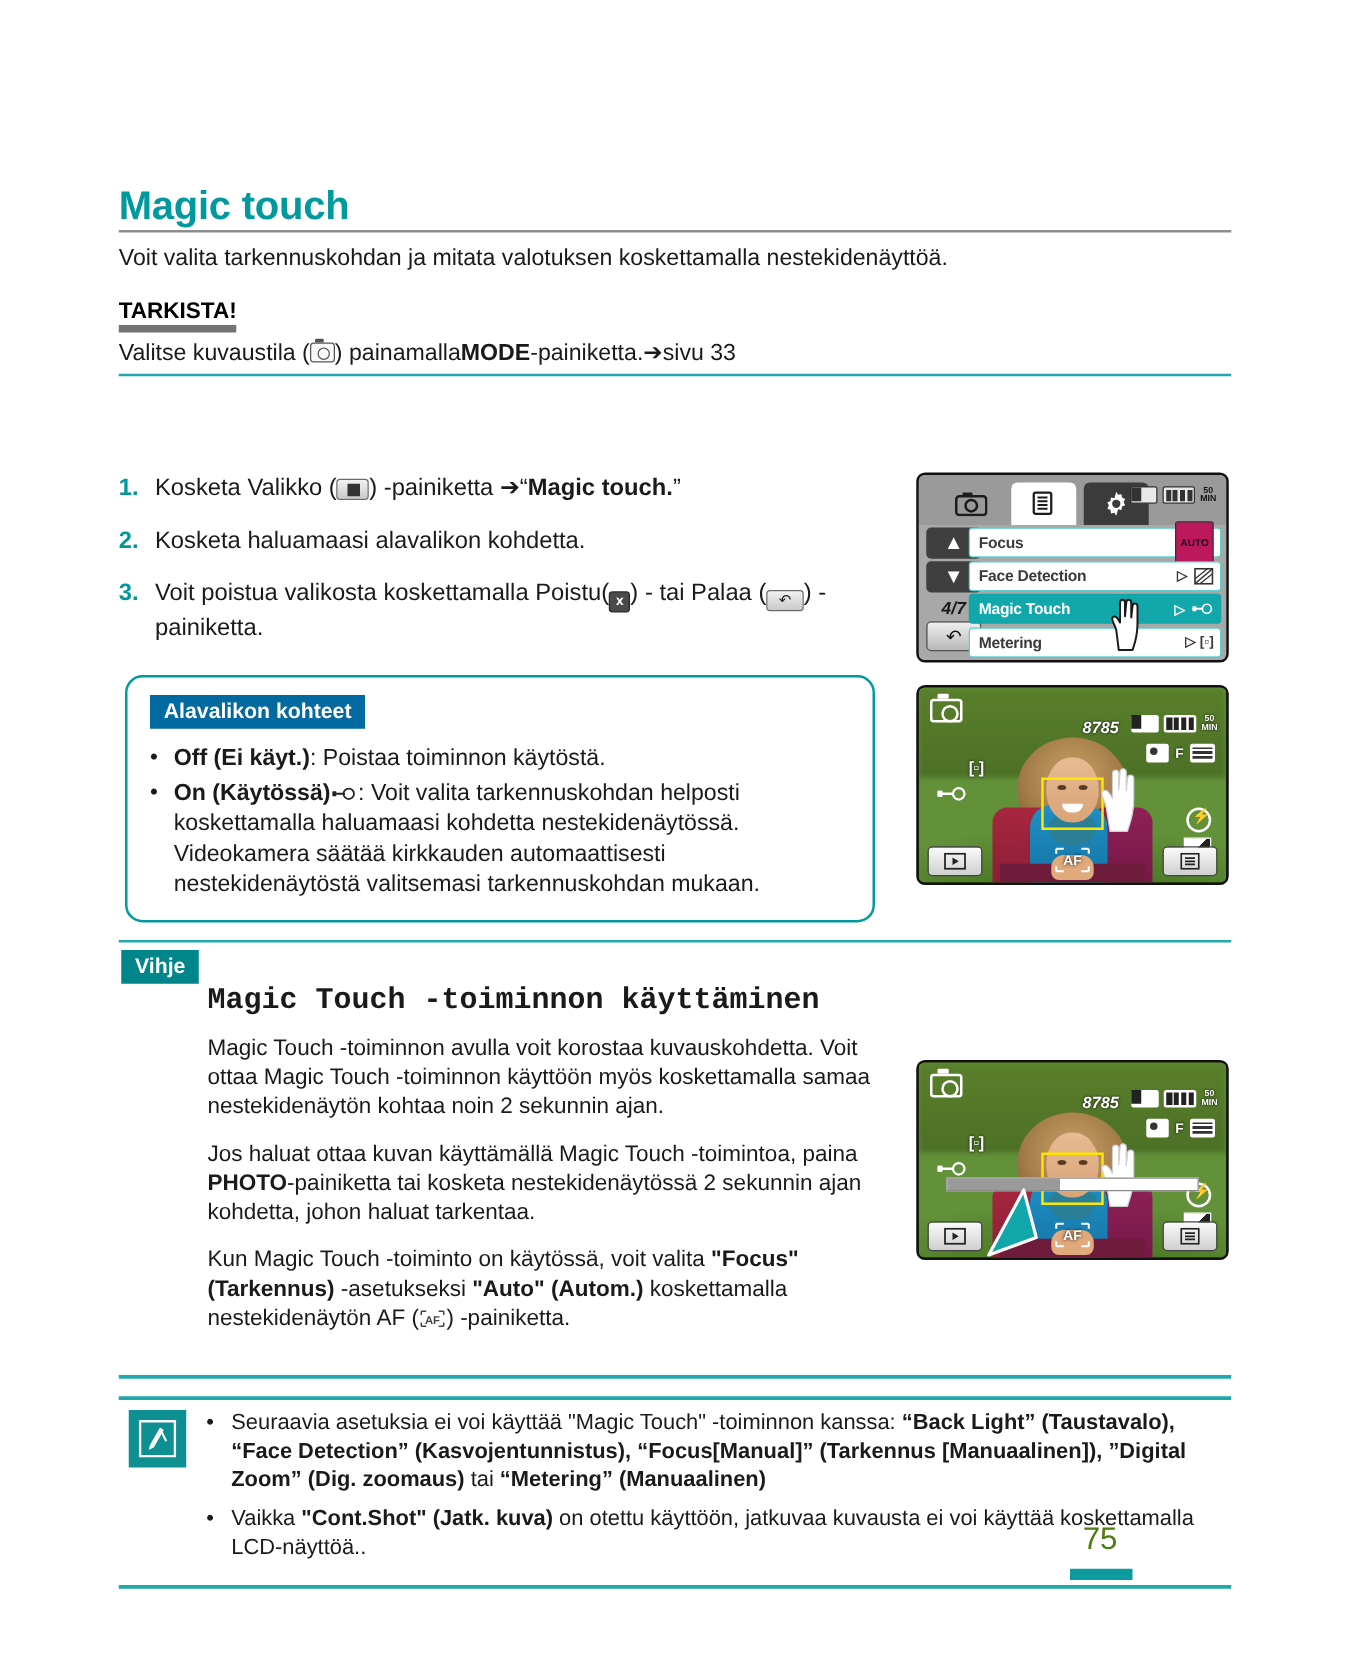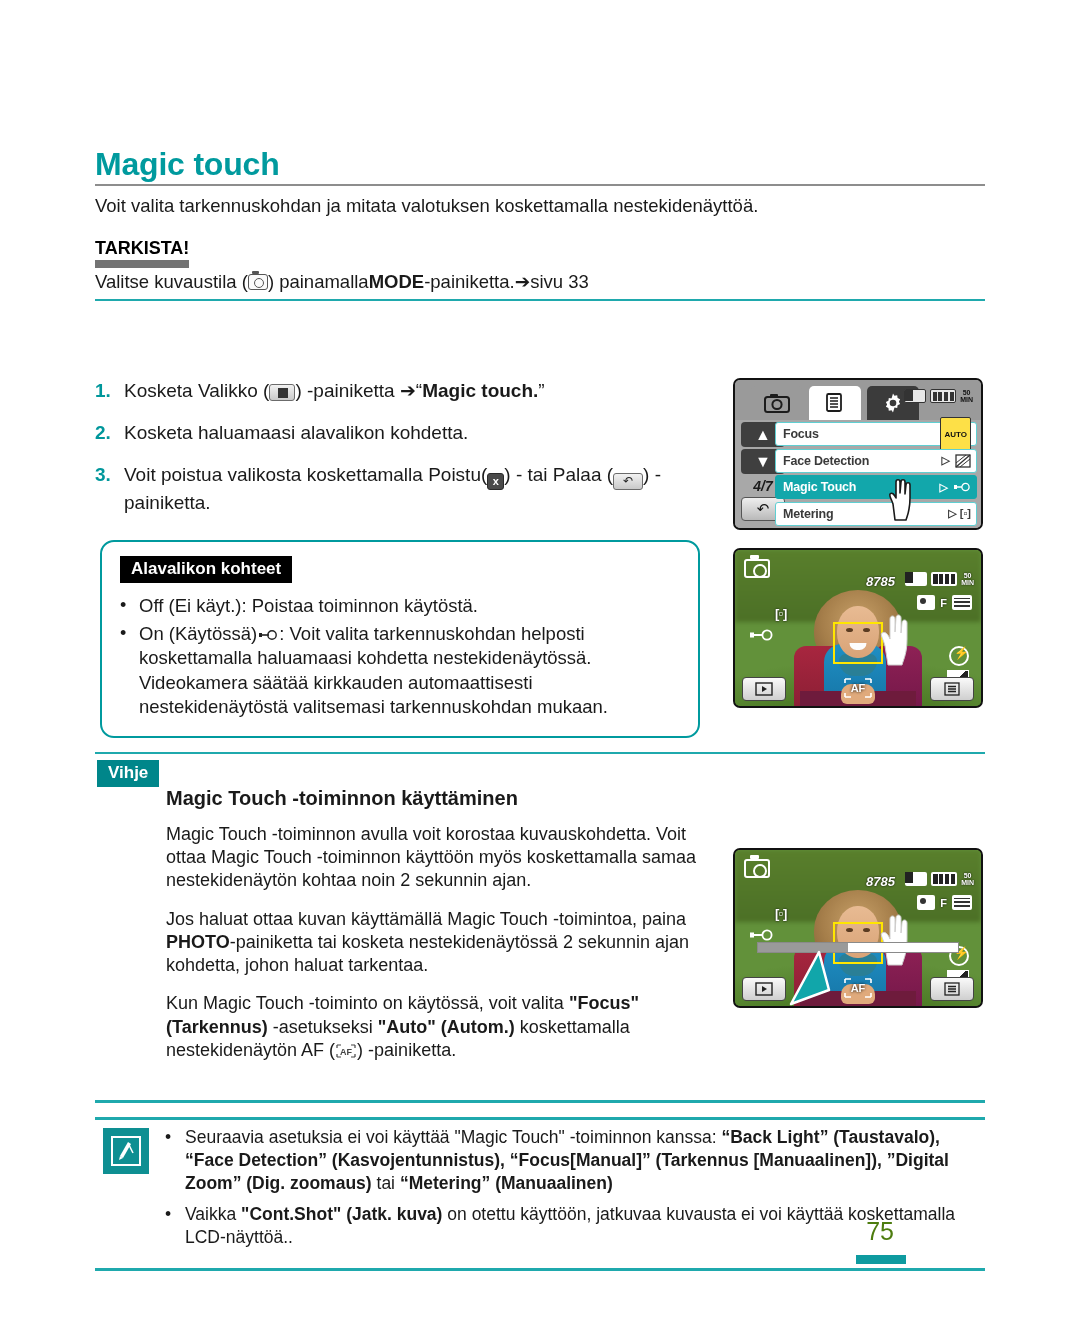--- a/index.html
+++ b/index.html
@@ -48,21 +48,21 @@
     font-size: 18.5px;
     line-height: 1.3;
   }
 
   .tarkista-label {
     position: absolute;
     left: 95px; top: 238px;
     font-size: 18px;
     font-weight: bold;
     color: #000;
-    border-bottom: 8px solid #737373;
+    border-bottom: 6px solid #737373;
     padding-bottom: 1px;
   }
   .tarkista-text {
     position: absolute;
     left: 95px; top: 270px;
     width: 890px;
     font-size: 18.5px;
     line-height: 1.35;
     display: flex;
     align-items: center;
@@ -183,41 +183,41 @@
     position: absolute;
     left: 100px; top: 540px;
     width: 600px;
     border: 2.5px solid #009a9e;
     border-radius: 14px;
     padding: 14px 18px 16px 18px;
     background: #fff;
   }
   .badge {
     display: inline-block;
-    background: #000000;
+    background: #0369a1;
     color: #fff;
     font-size: 17px;
     font-weight: bold;
     padding: 3px 11px 4px 11px;
     margin-bottom: 8px;
   }
   .bul-list { margin: 0; padding: 0; list-style: none; }
   .bul {
     display: flex;
     font-size: 18.5px;
     line-height: 1.33;
     margin-top: 3px;
   }
   .bul-dot {
     width: 19px;
     flex: 0 0 19px;
     font-size: 18px;
   }
   .bul-body { flex: 1; }
-  .bul-body b { font-weight: normal; }
+  .bul-body b { font-weight: bold; }
 
   .rule-teal {
     position: absolute;
     background: #1fa9ad;
     height: 2px;
   }
 
   
   .vihje-badge {
     position: absolute;
@@ -227,23 +227,24 @@
     font-size: 17px;
     font-weight: bold;
     padding: 3px 11px 4px 11px;
   }
   .vihje-body {
     position: absolute;
     left: 166px; top: 787px;
     width: 545px;
   }
   .vihje-title {
-    font-size: 20px;
+    font-size: 24px;
     font-weight: bold;
     margin: 0 0 13px 0;
+    font-family: Liberation Mono, monospace;
   }
   .para {
     font-size: 18px;
     line-height: 1.29;
     margin: 0 0 15px 0;
   }
   .para b { font-weight: bold; }
 
   
   .note-rule-a {
@@ -447,21 +448,21 @@
     color: #ffffff;
   }
   .menu-row .mr-label { flex: 1; letter-spacing: -0.2px; }
   .menu-row .mr-right {
     display: flex;
     align-items: center;
     gap: 5px;
     font-size: 11px;
   }
   .auto-chip {
-    background: #fde047;
+    background: #be185d;
     border: 1.4px solid #333;
     border-radius: 2px;
     font-size: 8px;
     font-weight: bold;
     padding: 12px 3px;
     color: #111;
     margin-left: 11px;
   }
   .hand-cursor {
     position: absolute;

